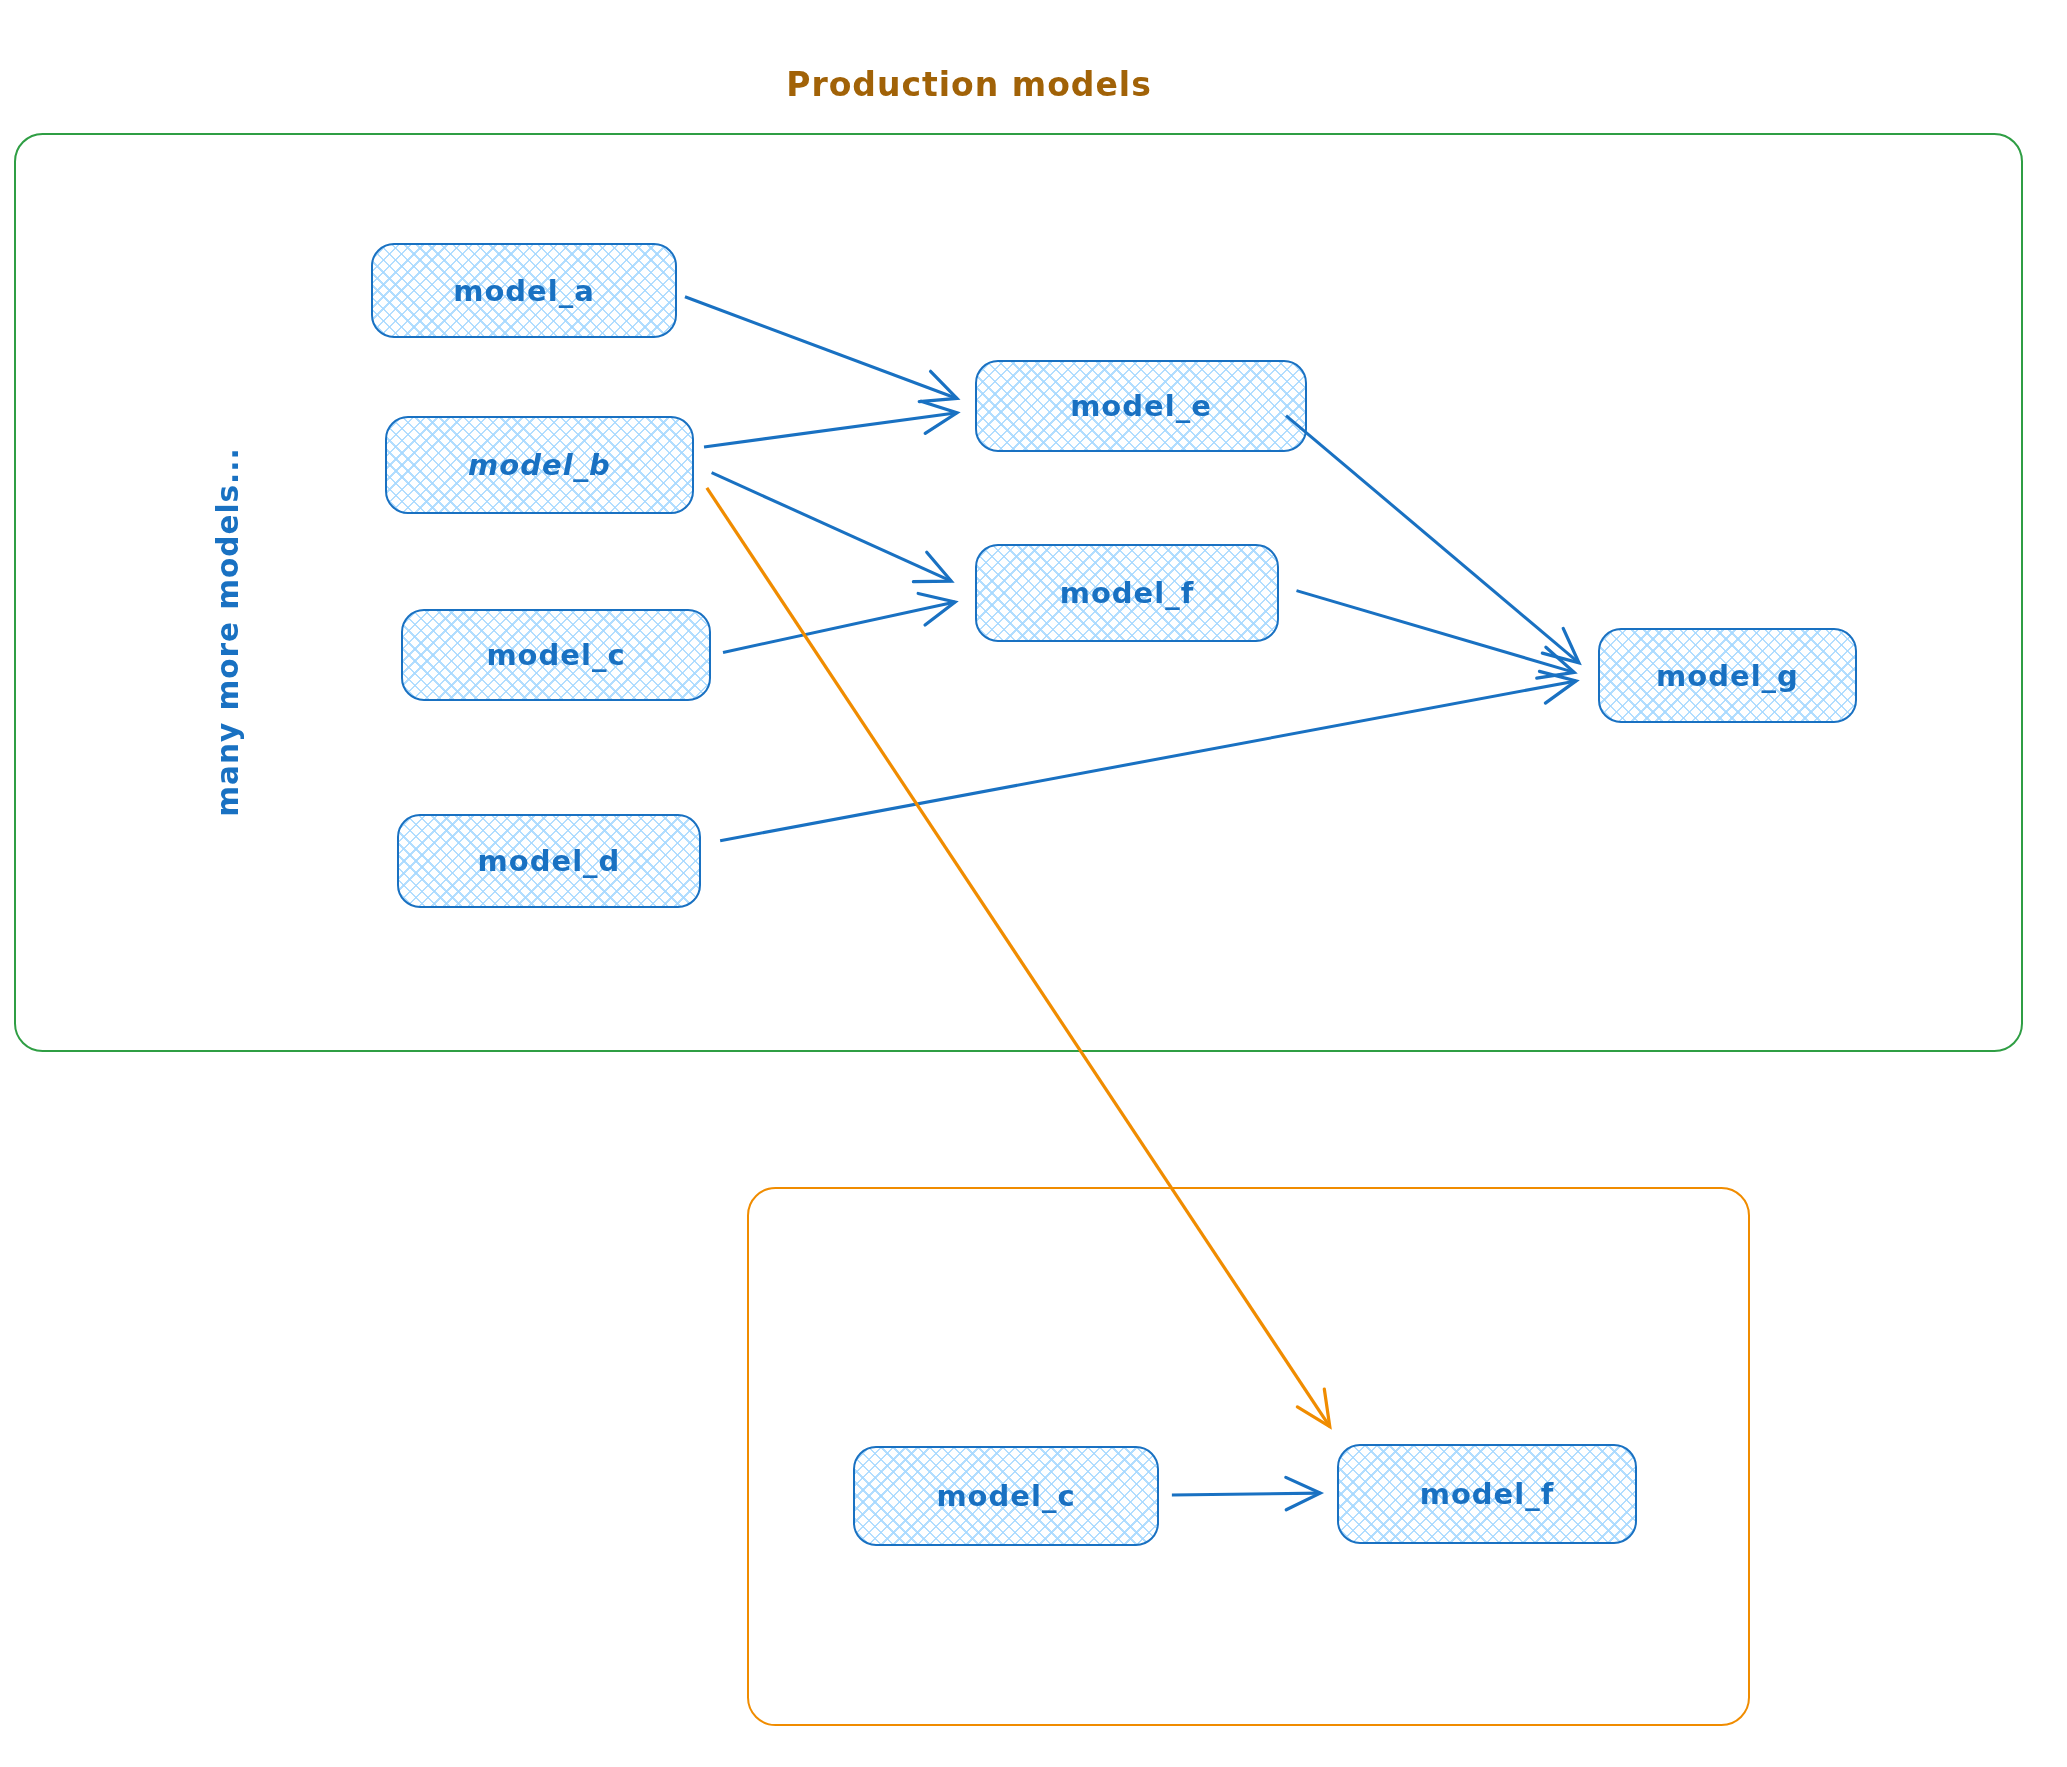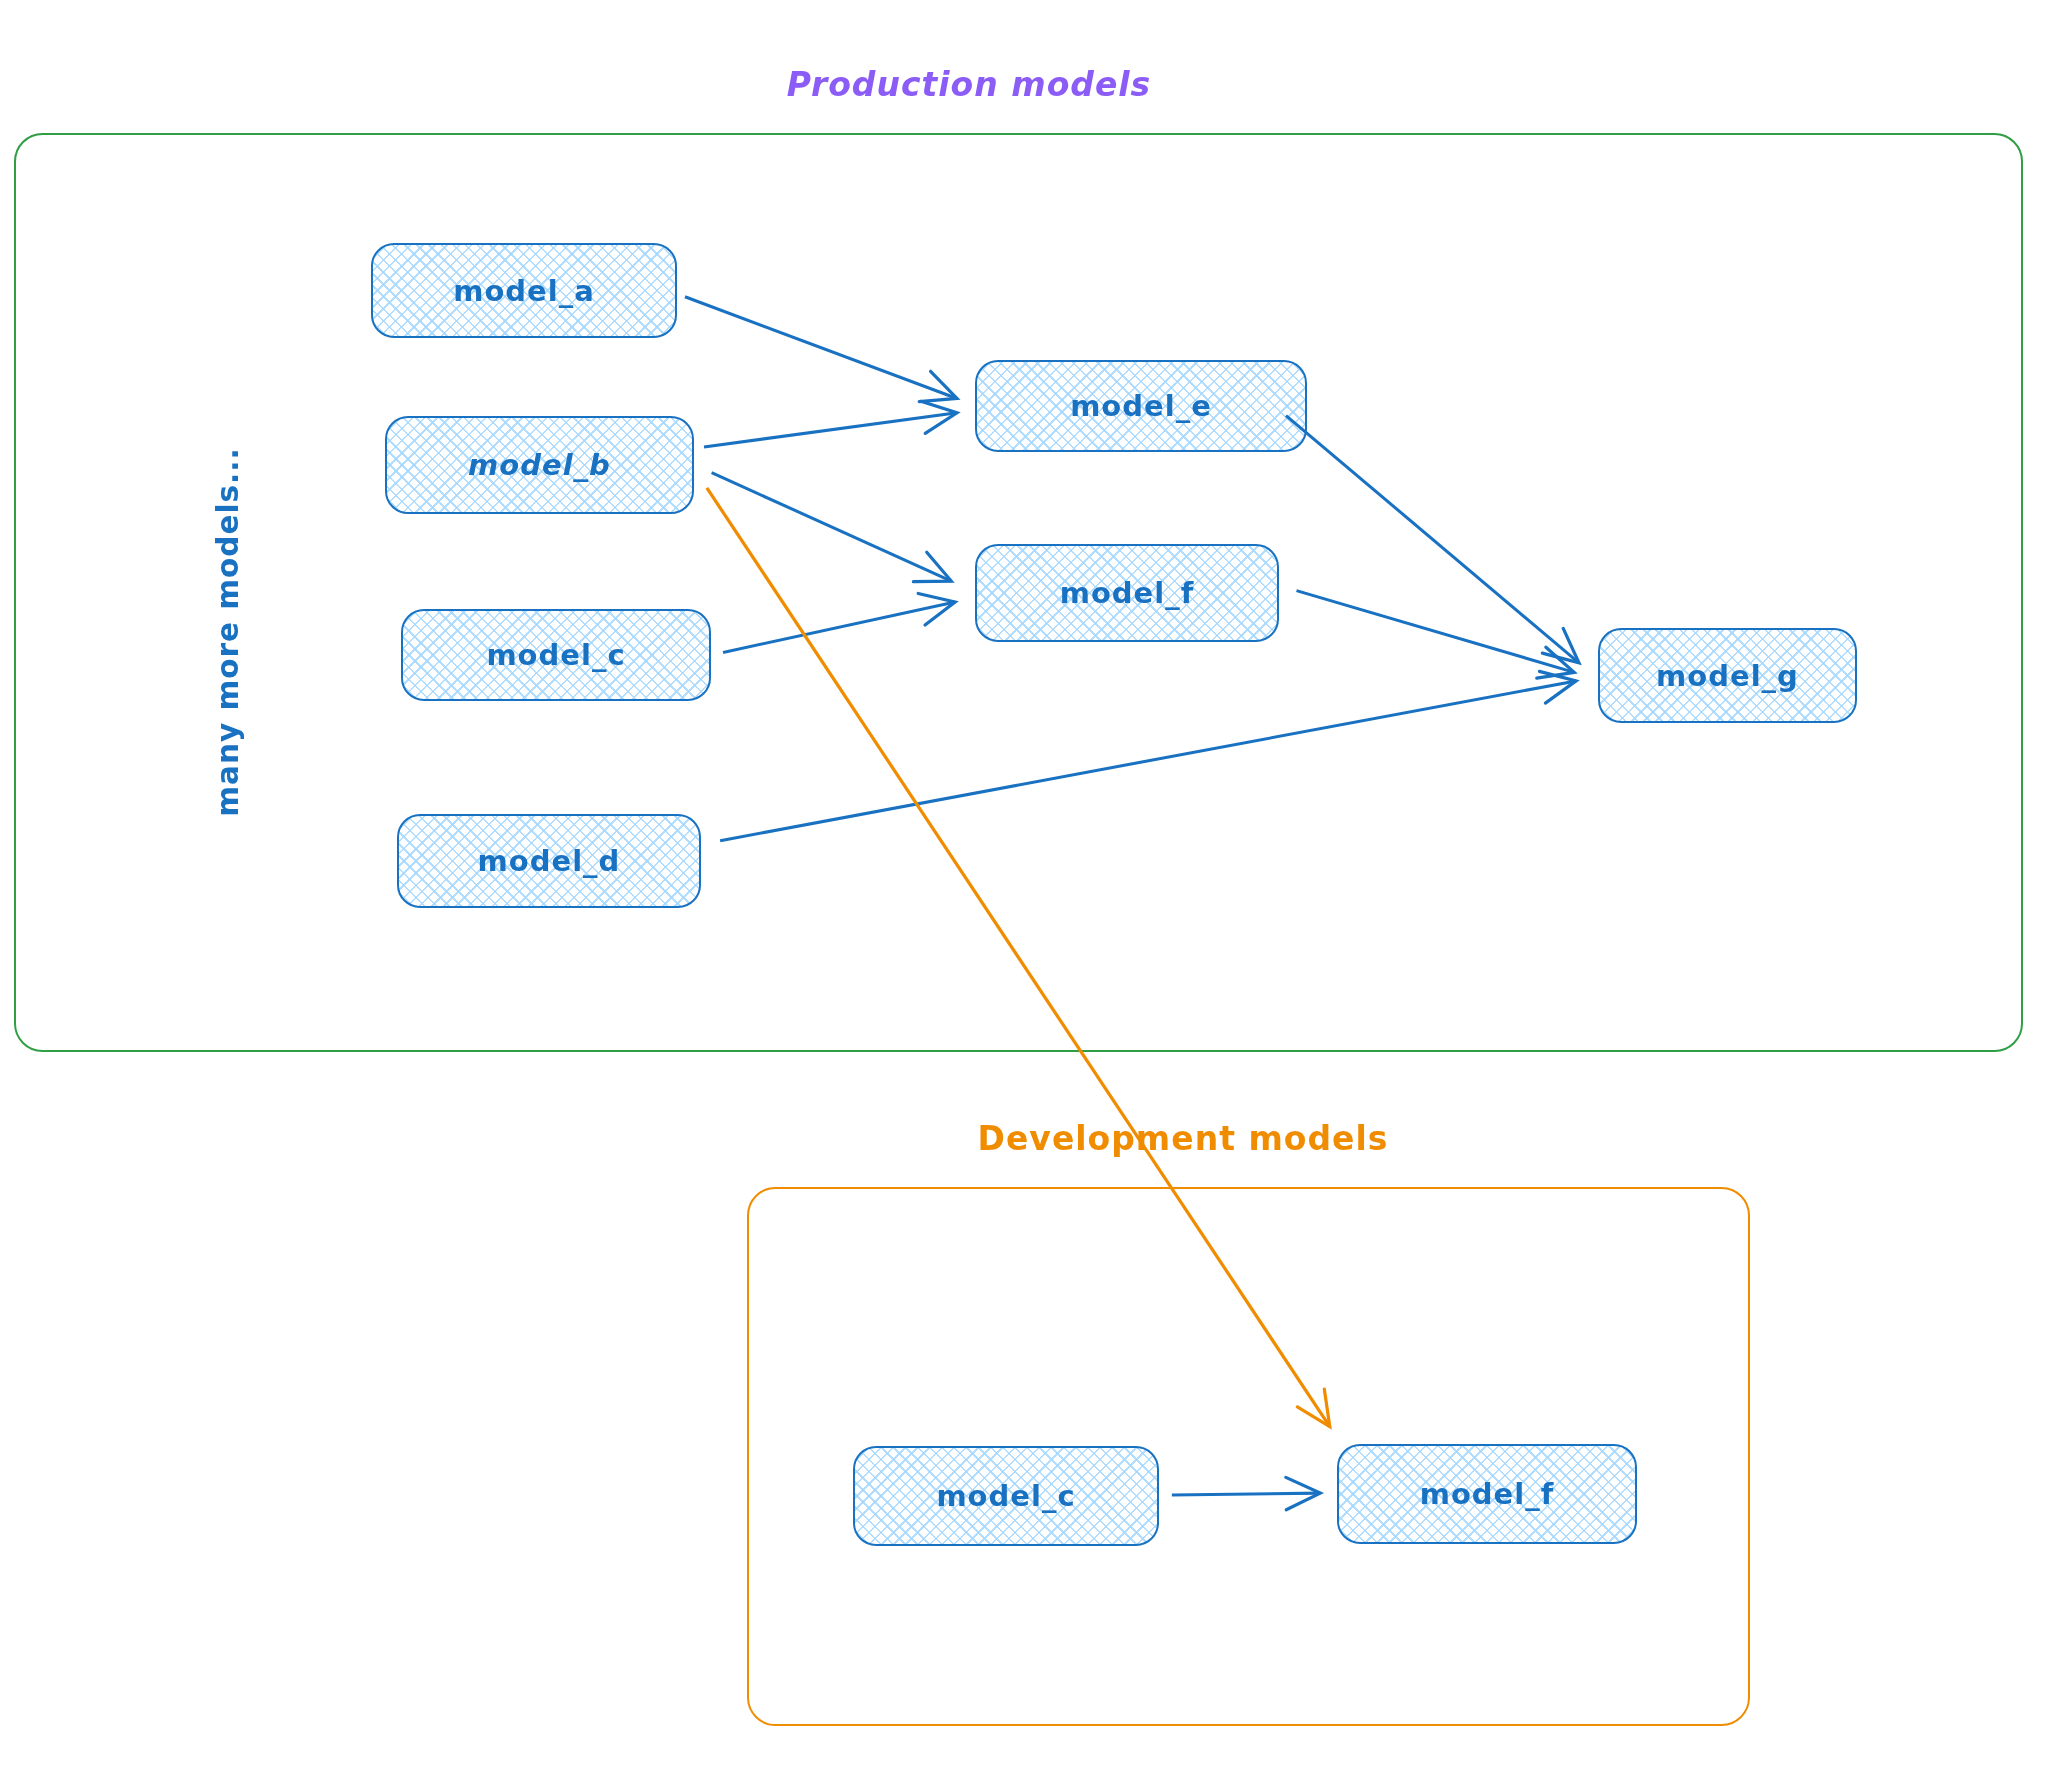--- a/index.html
+++ b/index.html
@@ -7,21 +7,21 @@
   #canvas{position:relative;width:2068px;height:1767px;background:#ffffff;overflow:hidden;}
 
   
   .frame{position:absolute;border-radius:28.5px;background:transparent;z-index:1;}
   #prod-frame{left:14.3px;top:133px;width:2005px;height:915px;border:2.9px solid #2f9e44;}
   #dev-frame{left:747px;top:1187px;width:999px;height:535px;border:2.9px solid #f08c00;}
 
   
   .frame-title{position:absolute;transform:translateX(-50%);font-size:33px;font-weight:600;
     letter-spacing:1px;white-space:nowrap;z-index:2;}
-  #prod-title{left:969px;top:65px;color:#8b5cf6;font-style:italic;}
+  #prod-title{left:969px;top:65px;color:#a16207;}
   #dev-title{left:1183px;top:1119px;color:#f08c00;}
 
   
   #side-note{position:absolute;left:228px;top:632px;color:#1971c2;font-size:29.5px;font-weight:600;
     letter-spacing:1px;white-space:nowrap;transform:translate(-50%,-50%) rotate(-90deg);z-index:2;}
 
   
   .node{position:absolute;border:2.9px solid #1971c2;border-radius:23px;
     display:flex;align-items:center;justify-content:center;z-index:2;
     background:
@@ -46,21 +46,20 @@
 </style>
 </head>
 <body>
 
 <div id="canvas">
 
   <div class="frame" id="prod-frame"></div>
   <div class="frame" id="dev-frame"></div>
 
   <div class="frame-title" id="prod-title">Production models</div>
-  <div class="frame-title" id="dev-title">Development models</div>
 
   <div id="side-note">many more models...</div>
 
   <div class="node" id="node-a">
     <span>model_a</span>
   </div>
   <div class="node" id="node-b">
     <span>model_b</span>
   </div>
   <div class="node" id="node-c">

